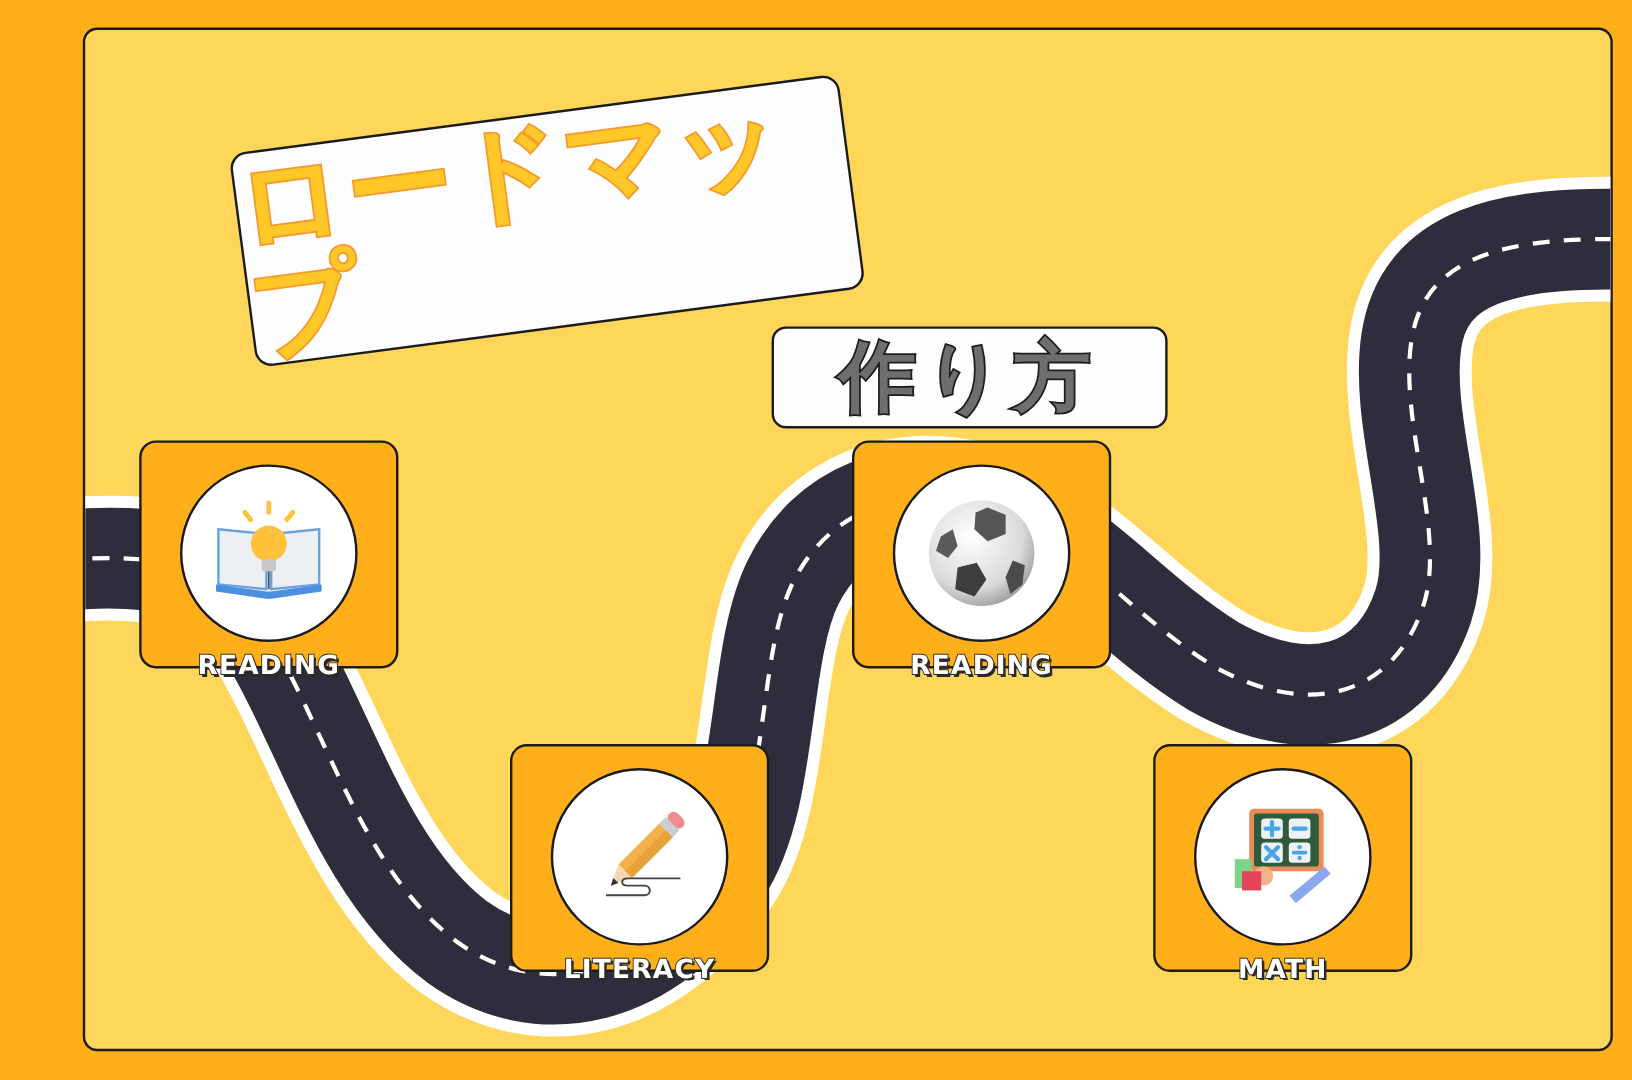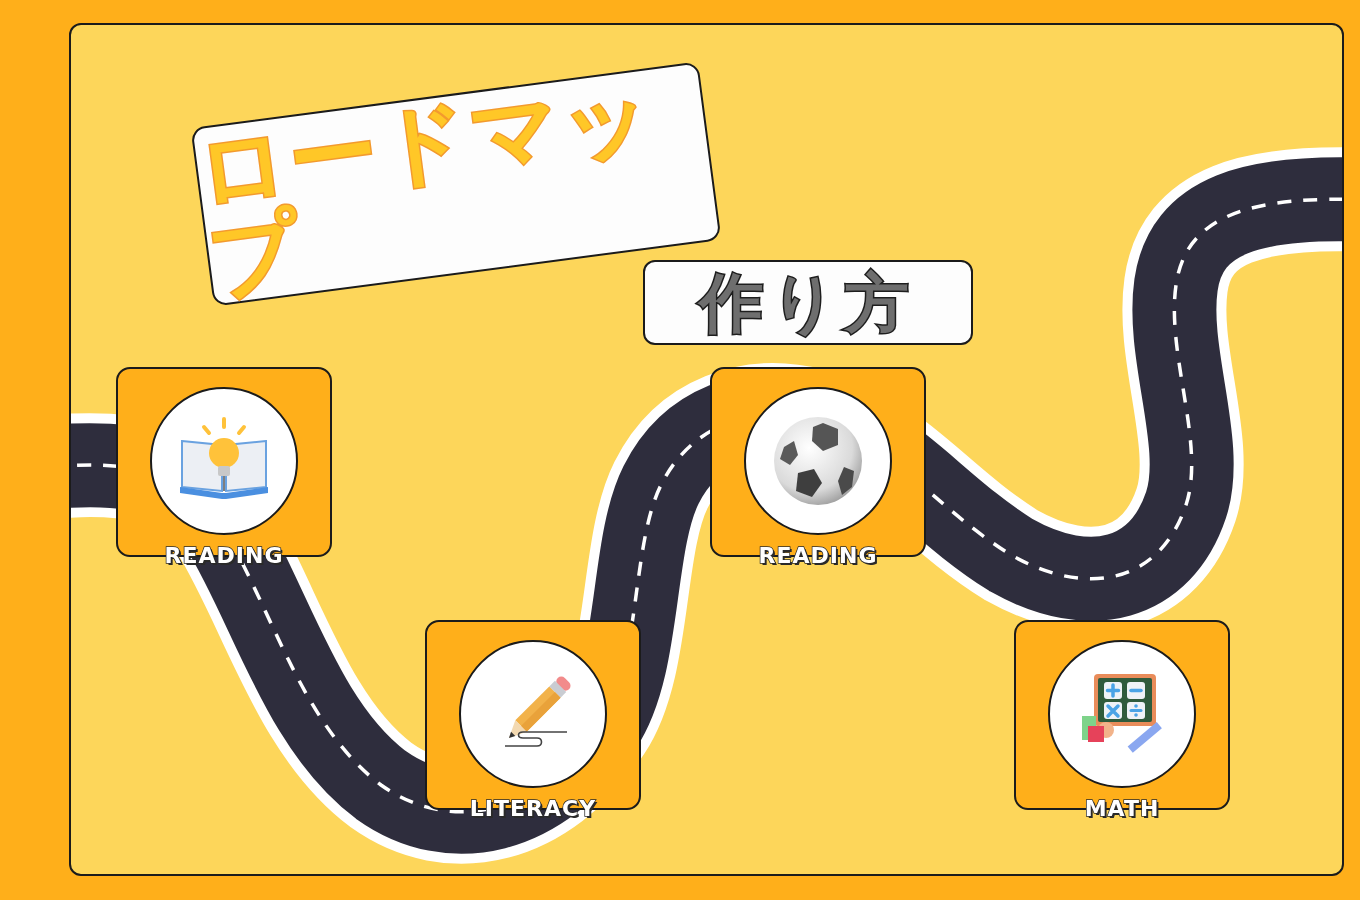--- a/index.html
+++ b/index.html
@@ -148,21 +148,21 @@
     </defs>
     <use href="#roadPath" fill="none" stroke="#FFFFFF" stroke-width="104" stroke-linecap="butt"></use>
     <use href="#roadPath" fill="none" stroke="#2E2D3D" stroke-width="84" stroke-linecap="butt"></use>
     <use href="#roadPath" fill="none" stroke="#FFFFFF" stroke-width="3.5" stroke-dasharray="14 12"></use>
   </svg>
 
   <div class="title-card" style="left:129px; top:69px;">
     <span class="title-text">ロードマップ</span>
   </div>
 
-  <div class="subtitle-card" style="left:572px; top:235px;">
+  <div class="subtitle-card" style="left:572px; top:247px;">
     <span class="subtitle-text">作り方</span>
   </div>
 
   <div class="stop-card" style="left:45px; top:342px;">
     <div class="stop-circle">
       <svg viewBox="0 0 100 100">
         <g stroke="#FFC23A" stroke-width="4" stroke-linecap="round">
           <line x1="50" y1="8" x2="50" y2="16"></line>
           <line x1="30" y1="16" x2="35" y2="22"></line>
           <line x1="70" y1="16" x2="65" y2="22"></line>
@@ -210,21 +210,21 @@
         <circle cx="50" cy="50" r="44" fill="url(#ballGrad)"></circle>
         <polygon points="55,12 70,18 70,34 55,40 44,30 45,16" fill="#555"></polygon>
         <polygon points="16,36 26,30 30,44 22,54 12,48" fill="#5a5a5a"></polygon>
         <polygon points="30,62 46,58 54,72 44,86 28,80" fill="#3e3e3e"></polygon>
         <polygon points="76,56 86,60 84,76 74,84 70,70" fill="#4a4a4a"></polygon>
       </svg>
     </div>
     <div class="stop-label">READING</div>
   </div>
 
-  <div class="stop-card" style="left:943px; top:595px;">
+  <div class="stop-card" style="left:890px; top:595px;">
     <div class="stop-circle">
       <svg viewBox="0 0 100 100">
         <rect x="22" y="10" width="62" height="52" rx="4" fill="#E98C5A"></rect>
         <rect x="26" y="14" width="54" height="44" rx="2" fill="#2F5B3C"></rect>
         <rect x="32" y="18" width="18" height="17" rx="3" fill="#EEF2F7"></rect>
         <rect x="55" y="18" width="18" height="17" rx="3" fill="#EEF2F7"></rect>
         <rect x="32" y="38" width="18" height="17" rx="3" fill="#EEF2F7"></rect>
         <rect x="55" y="38" width="18" height="17" rx="3" fill="#EEF2F7"></rect>
         <path d="M41 21 V32 M35.5 26.5 H46.5" stroke="#4AA3E6" stroke-width="3.5" stroke-linecap="round"></path>
         <path d="M59 26.5 H69" stroke="#4AA3E6" stroke-width="3.5" stroke-linecap="round"></path>

